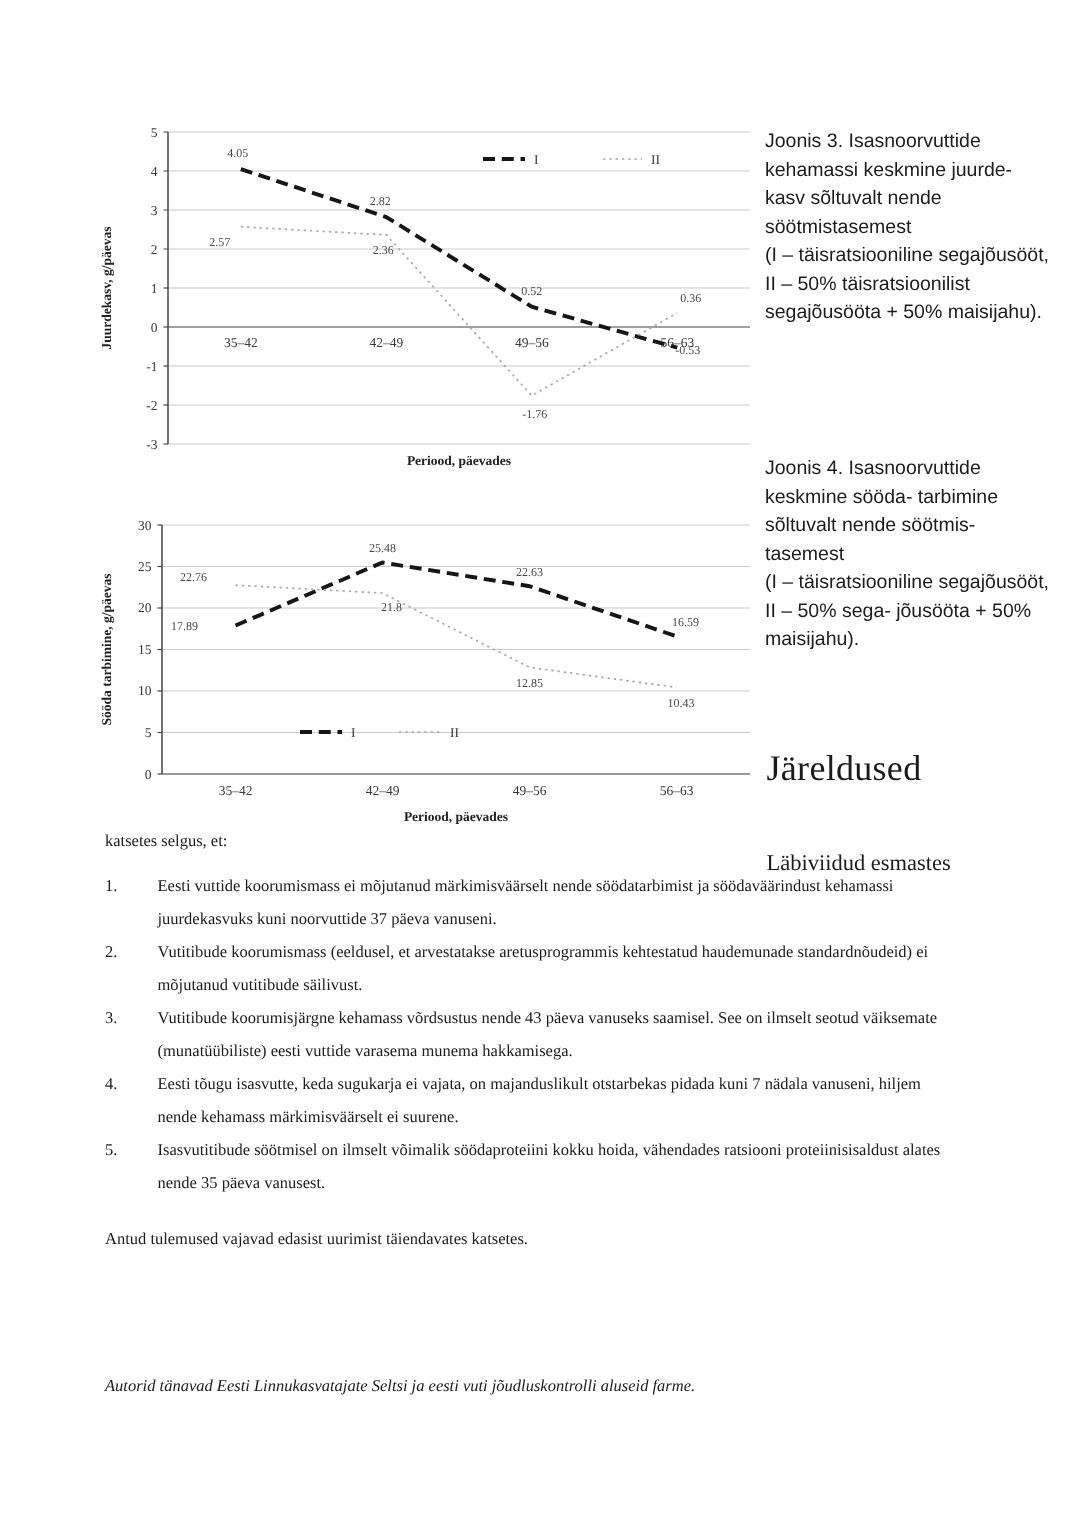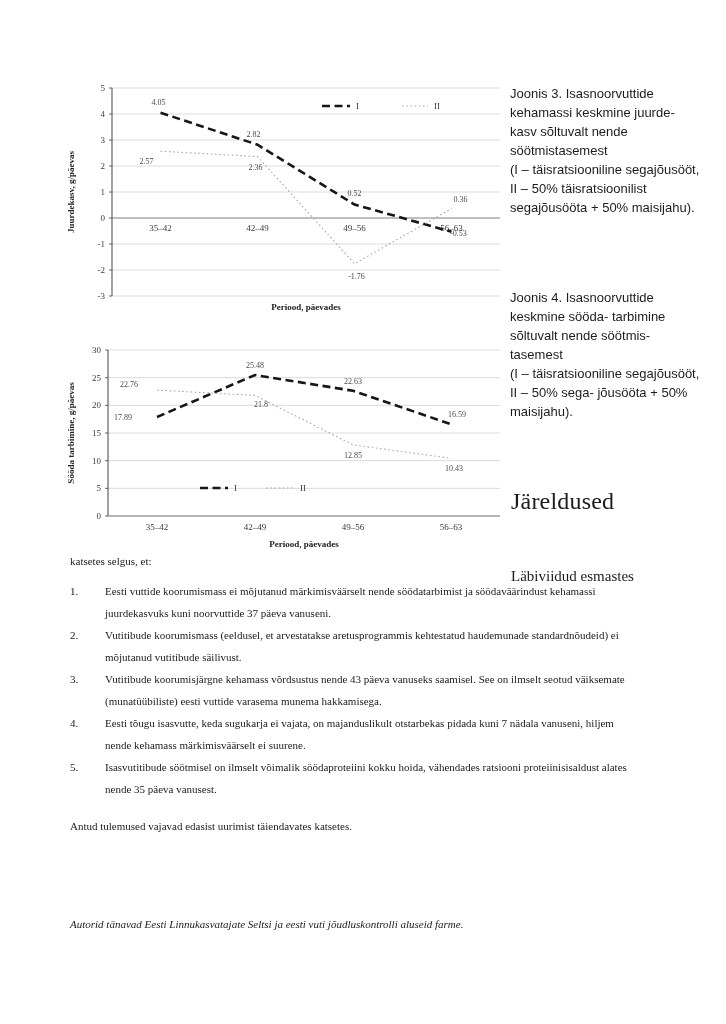--- a/index.html
+++ b/index.html
@@ -8,24 +8,24 @@
   svg text{font-family:"Liberation Serif",serif;}
   .tick{font-size:9px;fill:#3a3a3a;}
   .dlabel{font-size:8px;fill:#4a4a4a;}
   .axis-title{font-size:9px;font-weight:bold;fill:#222;}
   .chart{position:absolute;}
   #chart1{left:62px;top:80px;}
   #chart2{left:62px;top:335px;}
   .caption{position:absolute;width:194px;font-family:"Liberation Sans",sans-serif;
            font-size:13px;line-height:19px;color:#1c1c1c;white-space:pre-line;}
   #cap3{left:510px;top:84px;}
-  #cap4{left:510px;top:288px;}
+  #cap4{left:510px;top:302px;}
   .cap-bold{font-weight:normal;}
   .h-big{position:absolute;font-size:24px;font-weight:400;margin:0;letter-spacing:0.2px;}
-  #concl-heading{left:511px;top:488px;}
+  #concl-heading{left:511px;top:500px;}
   #lead-right{position:absolute;left:511px;top:534px;font-size:15px;margin-top:34px;}
   .body-txt{font-size:11px;line-height:21.5px;}
   #lead-left{position:absolute;left:70px;top:551px;}
   #concl-list{position:absolute;left:70px;top:581px;width:560px;margin:0;padding:0;list-style:none;}
   #concl-list li{display:flex;margin:0 0 1px 0;}
   #concl-list .num{flex:none;width:35px;}
   #concl-list .itx{flex:1;}
   #closing{position:absolute;left:70px;top:816px;margin:0;}
   #ack-heading{left:76px;top:878px;}
   #ack-text{position:absolute;left:70px;top:914px;margin:0;font-style:italic;}

